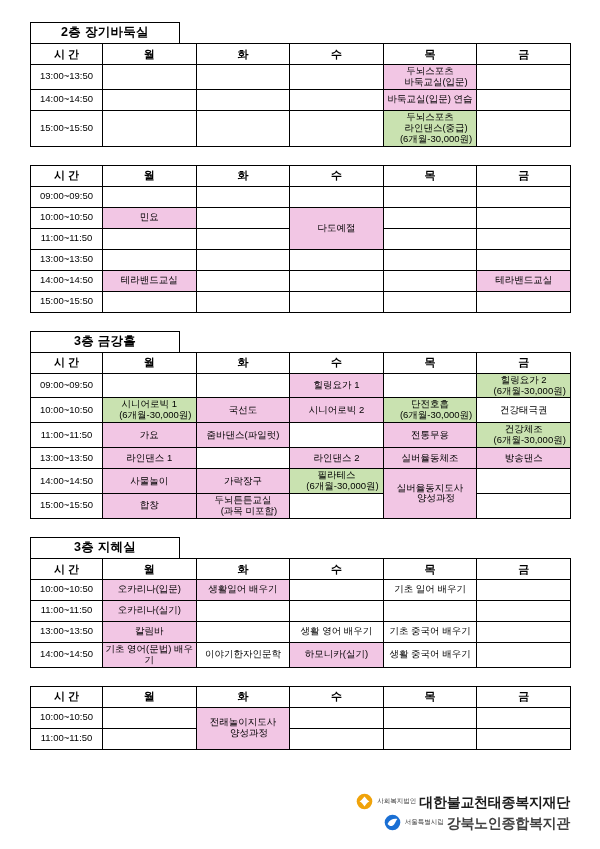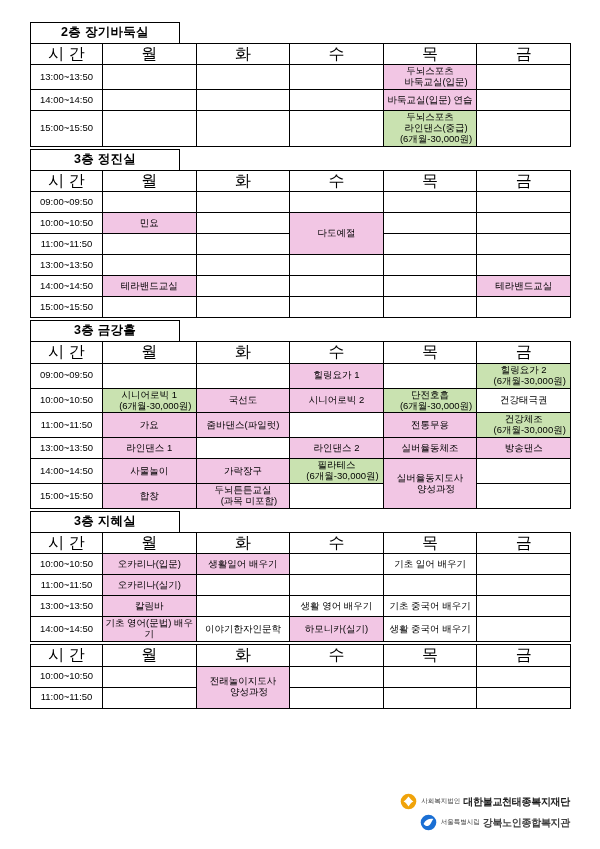--- a/index.html
+++ b/index.html
@@ -16,21 +16,21 @@
     position: relative;
     overflow: hidden;
   }
   .page {
     width: 600px;
     height: 849px;
     padding: 22px 30px 10px 30px;
     position: relative;
   }
   .section {
-    margin-bottom: 2px;
+    margin-bottom: 18px;
   }
   .section-title-row {
     display: flex;
     align-items: stretch;
   }
   .section-title {
     border: 1px solid #000;
     border-bottom: none;
     width: 150px;
     height: 21px;
@@ -49,22 +49,22 @@
     border: 1px solid #000;
     height: 21px;
     font-size: 9.5px;
     text-align: center;
     vertical-align: middle;
     padding: 1px 1px;
     line-height: 1.15;
     font-weight: normal;
   }
   table.sched th {
-    font-weight: normal;
-    font-size: 16px;
+    font-weight: bold;
+    font-size: 11px;
   }
   col.timecol { width: 72px; }
   col.daycol  { width: 93.6px; }
 
   .cell-inner { display: block; }
   .cell-inner .l2 { display: block; padding-left: 12px; }
 
   .fill-pink  { background: #f2c6e4; }
   .fill-green { background: #c9e2b0; }
   .fill-none  { background: transparent; }
@@ -89,21 +89,21 @@
     margin-right: 4px;
     flex: none;
   }
   .logo-small {
     font-size: 6.5px;
     color: #333;
     margin-right: 3px;
     line-height: 1;
   }
   .logo-big {
-    font-size: 10px;
+    font-size: 14px;
     font-weight: bold;
     color: #1b1b1b;
     letter-spacing: -0.3px;
     line-height: 1;
   }
   .logo-blue { color: #404040; }
 </style>
 </head>
 <body>
 
@@ -184,23 +184,20 @@
                 <span class="cell-inner"><span>두뇌스포츠</span><span class="l2">라인댄스(중급)</span><span class="l2">(6개월-30,000원)</span></span>
               </td>
               <td class="fill-none">
                 <span class="cell-inner"><span></span></span>
               </td>
             </tr>
           </tbody>
         </table>
       </div>
       <div class="section">
-        <div class="section-title-row">
-          <div class="section-title">3층 정진실</div>
-        </div>
         <table class="sched">
           <colgroup>
             <col class="timecol">
             <col class="daycol">
             <col class="daycol">
             <col class="daycol">
             <col class="daycol">
             <col class="daycol">
           </colgroup>
           <thead>

